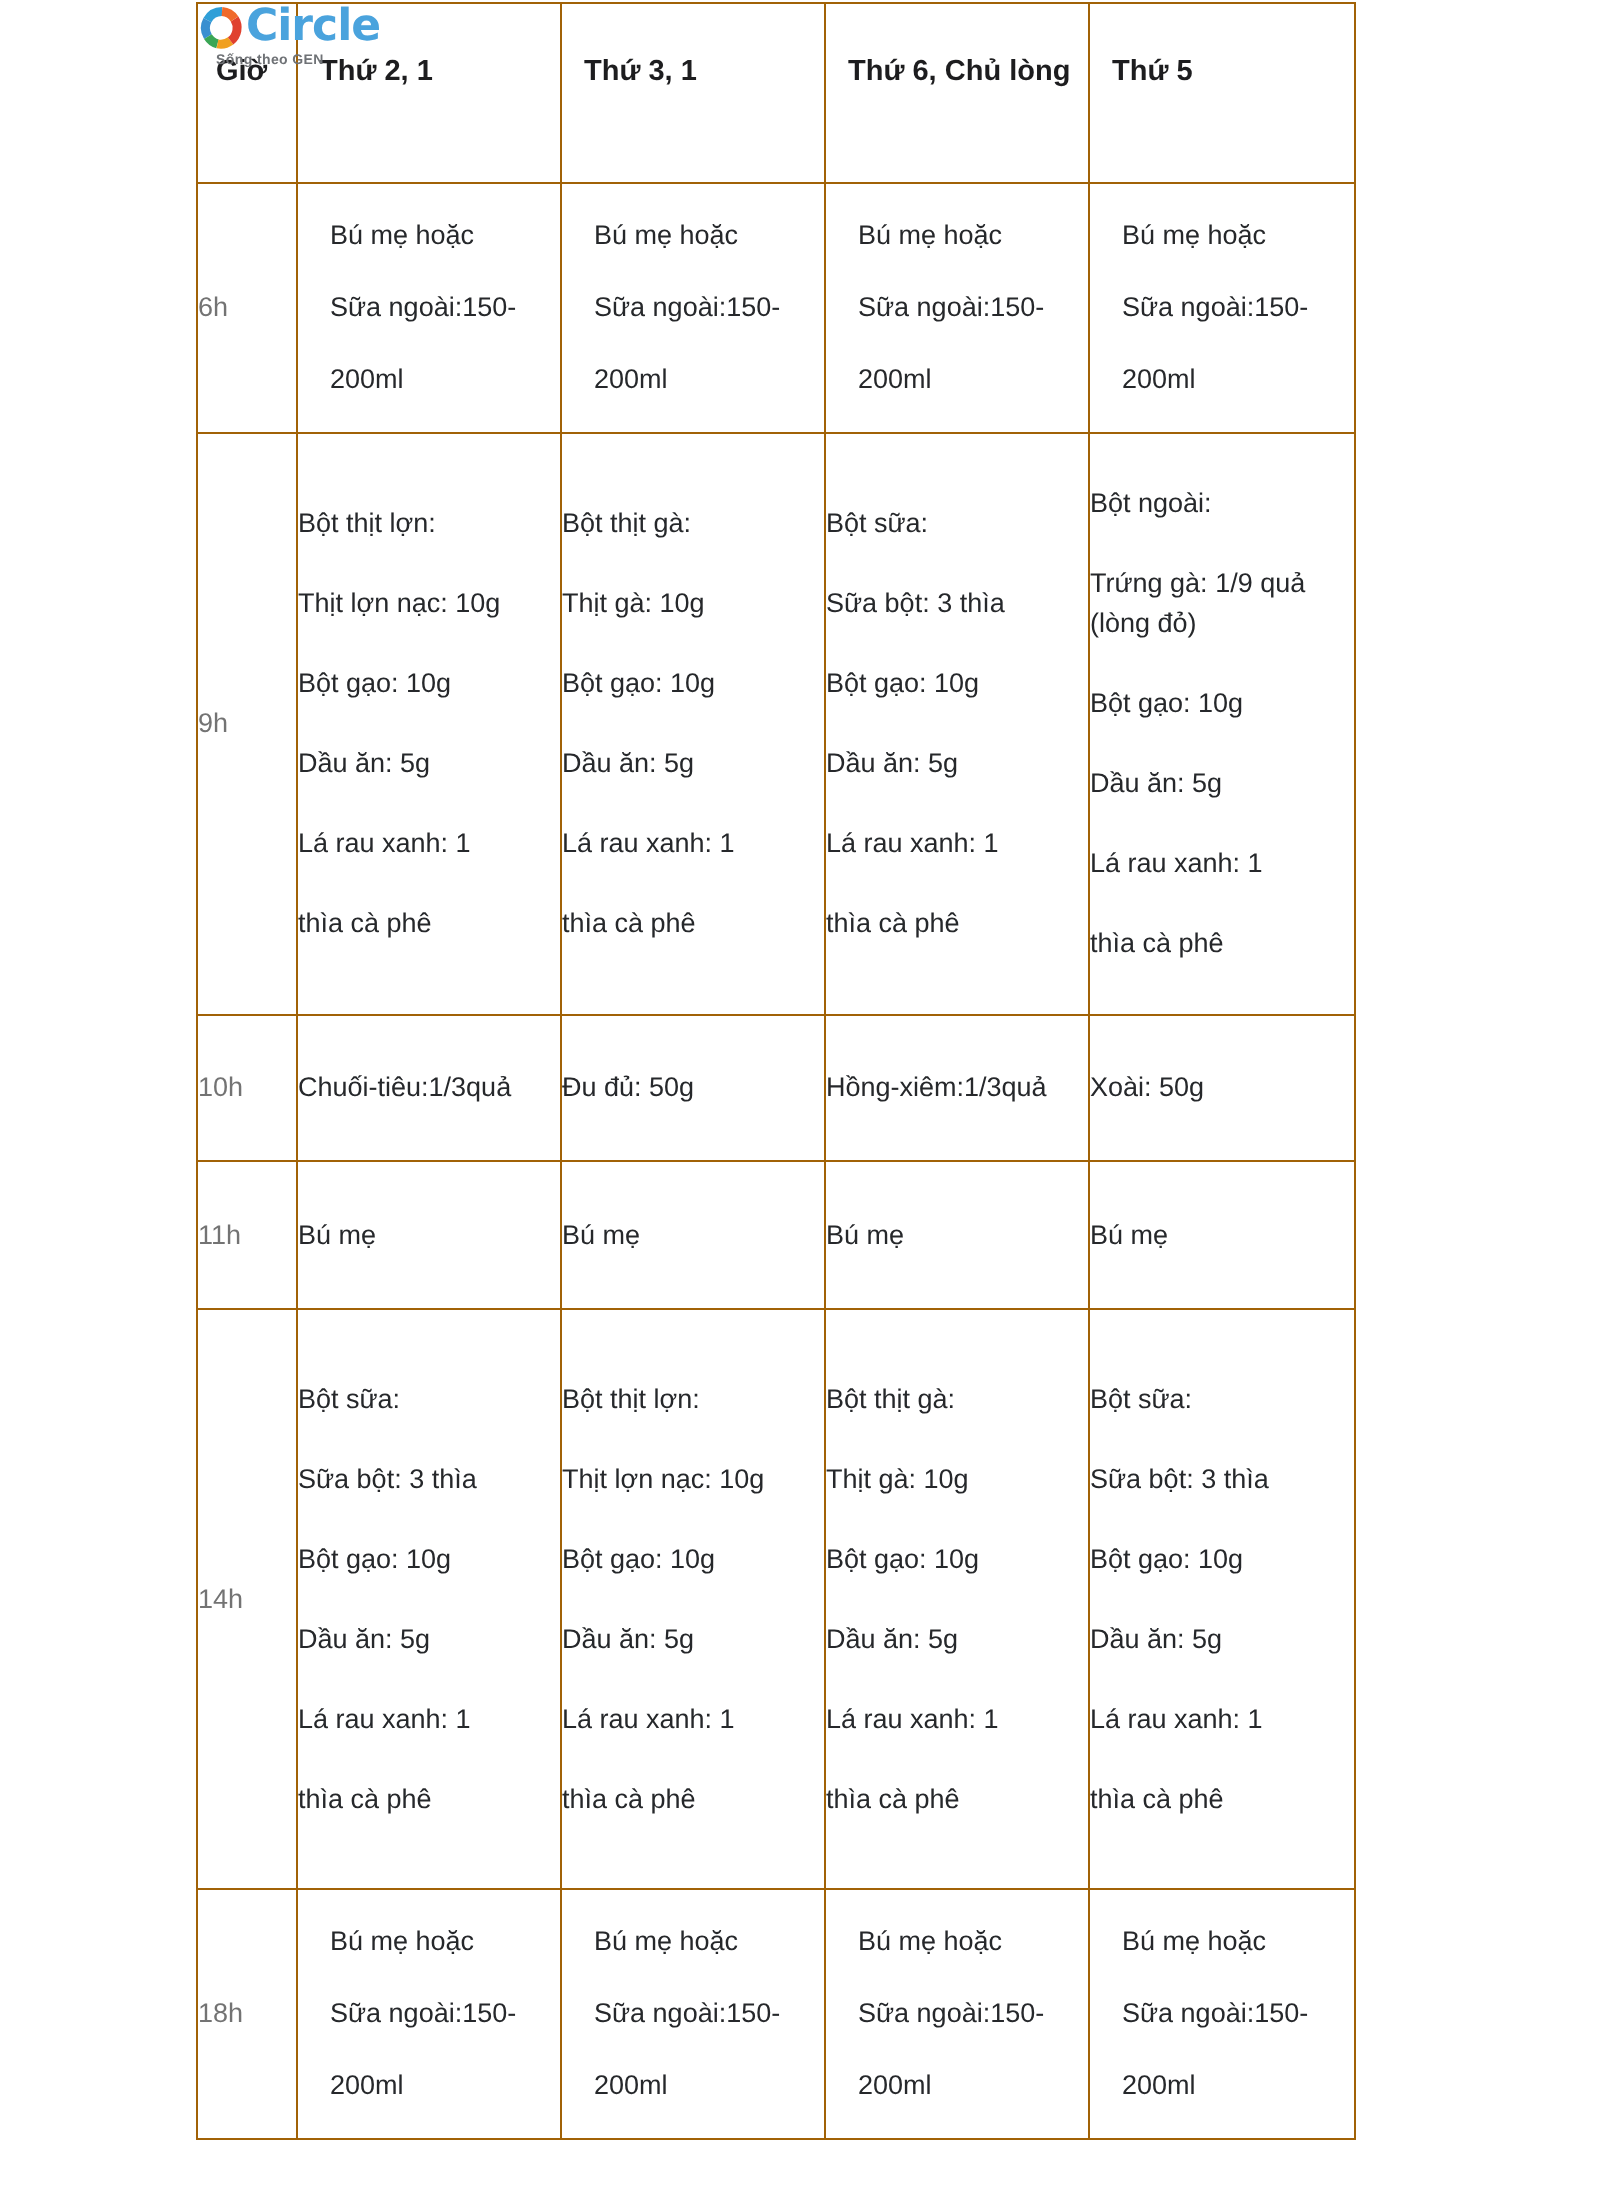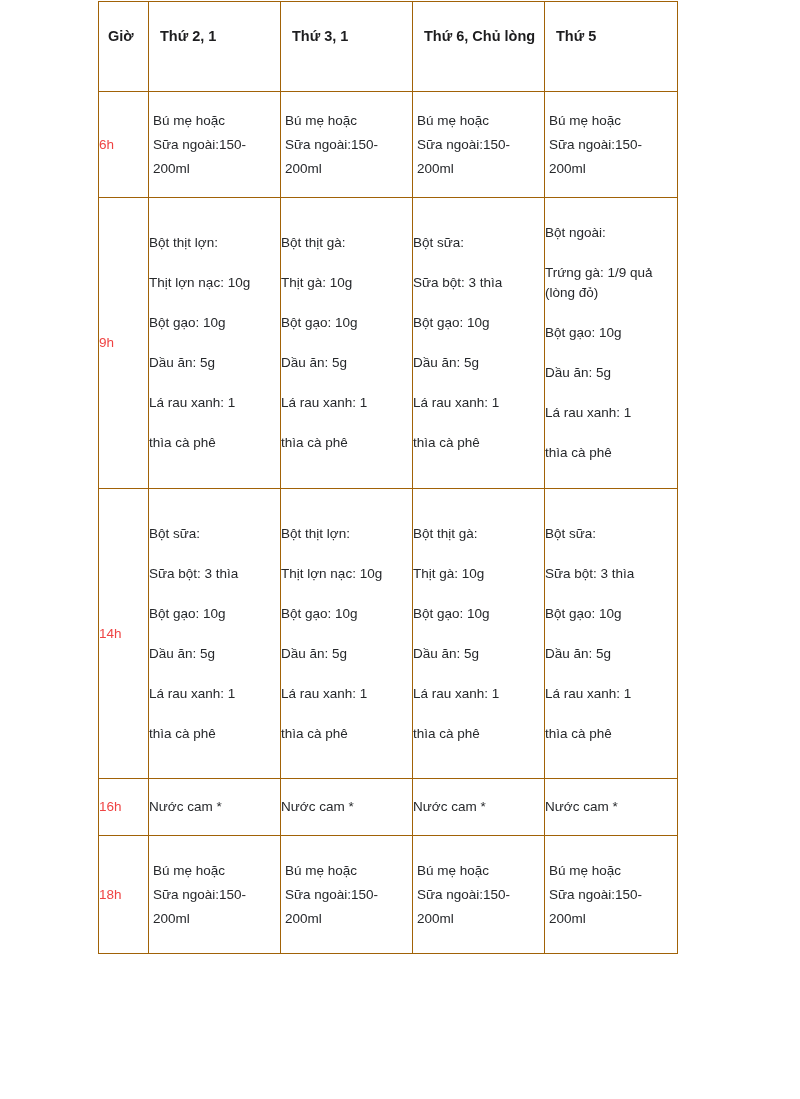--- a/index.html
+++ b/index.html
@@ -105,37 +105,37 @@
     padding-left: 9px;
   }
   th.hdr-cell-wrap .hdr-inner {
     padding-bottom: 20px;
   }
 
   
   td.hour {
     text-align: left;
     font-size: 13.5px;
-    color: #ef4444;
+    color: #737373;
     line-height: 18px;
     padding-left: 9px;
   }
 
   
   td.cell {
     padding: 0 8px 0 12px;
     font-size: 13.5px;
     color: #26282b;
   }
   td.cell p {
     margin: 0;
     line-height: 20px;
   }
   
-  td.cell.tight p { margin: 4px; }
+  td.cell.tight p { margin: 16px; }
   
   td.cell.spaced p { margin: 0 0 20px 0; }
   td.cell.spaced p:last-child { margin-bottom: 0; }
   td.cell.single p { margin: 0; }
 
   
   tr.r-6h td  { height: 105px; }
   tr.r-9h td  { height: 290px; }
   tr.r-10h td { height: 72px; }
   tr.r-11h td { height: 73px; }
@@ -145,20 +145,39 @@
 
   tr.r-6h td.cell, tr.r-18h td.cell { vertical-align: middle; }
   tr.r-9h td.cell, tr.r-14h td.cell { vertical-align: middle; }
   tr.r-10h td.cell, tr.r-11h td.cell, tr.r-16h td.cell { vertical-align: middle; }
 </style>
 </head>
 <body>
 
 <div id="page">
 
+  <div class="logo-wrap">
+    <div class="logo-row">
+      <span class="logo-mark">
+        <svg width="22" height="22" viewBox="0 0 44 44" aria-hidden="true">
+          <g fill="none" stroke-width="9" stroke-linecap="butt">
+            <path d="M22 5.5 A16.5 16.5 0 0 0 7.4 14.2" stroke="#2f9fd8"></path>
+            <path d="M7.4 14.2 A16.5 16.5 0 0 0 7.9 30.6" stroke="#3a8fd0"></path>
+            <path d="M7.9 30.6 A16.5 16.5 0 0 0 17.5 37.9" stroke="#3aa655"></path>
+            <path d="M17.5 37.9 A16.5 16.5 0 0 0 30.6 34.9" stroke="#f0a020"></path>
+            <path d="M30.6 34.9 A16.5 16.5 0 0 0 34.6 13.0" stroke="#e0412f"></path>
+            <path d="M34.6 13.0 A16.5 16.5 0 0 0 22 5.5" stroke="#f06a2a"></path>
+          </g>
+          <circle cx="22" cy="22" r="8.5" fill="#ffffff"></circle>
+        </svg>
+      </span>
+      <span class="logo-word">Circle</span>
+    </div>
+    <div class="logo-tag">Sống theo GEN</div>
+  </div>
 
   <div class="table-box">
     <table class="schedule">
       <colgroup>
         <col class="c-hour">
           <col class="c-day">
           <col class="c-day">
           <col class="c-day">
           <col class="c-day4">
       </colgroup>
@@ -233,20 +252,50 @@
             </td>
             <td class="cell spaced">
               <p>Bột ngoài:</p>
               <p>Trứng gà: 1/9 quả (lòng đỏ)</p>
               <p>Bột gạo: 10g</p>
               <p>Dầu ăn: 5g</p>
               <p>Lá rau xanh: 1</p>
               <p>thìa cà phê</p>
             </td>
           </tr>
+          <tr class="r-10h">
+            <td class="hour">10h</td>
+            <td class="cell single">
+              <p>Chuối-tiêu:1/3quả</p>
+            </td>
+            <td class="cell single">
+              <p>Đu đủ: 50g</p>
+            </td>
+            <td class="cell single">
+              <p>Hồng-xiêm:1/3quả</p>
+            </td>
+            <td class="cell single">
+              <p>Xoài: 50g</p>
+            </td>
+          </tr>
+          <tr class="r-11h">
+            <td class="hour">11h</td>
+            <td class="cell single">
+              <p>Bú mẹ</p>
+            </td>
+            <td class="cell single">
+              <p>Bú mẹ</p>
+            </td>
+            <td class="cell single">
+              <p>Bú mẹ</p>
+            </td>
+            <td class="cell single">
+              <p>Bú mẹ</p>
+            </td>
+          </tr>
           <tr class="r-14h">
             <td class="hour">14h</td>
             <td class="cell spaced">
               <p>Bột sữa:</p>
               <p>Sữa bột: 3 thìa</p>
               <p>Bột gạo: 10g</p>
               <p>Dầu ăn: 5g</p>
               <p>Lá rau xanh: 1</p>
               <p>thìa cà phê</p>
             </td>
@@ -266,35 +315,20 @@
               <p>Lá rau xanh: 1</p>
               <p>thìa cà phê</p>
             </td>
             <td class="cell spaced">
               <p>Bột sữa:</p>
               <p>Sữa bột: 3 thìa</p>
               <p>Bột gạo: 10g</p>
               <p>Dầu ăn: 5g</p>
               <p>Lá rau xanh: 1</p>
               <p>thìa cà phê</p>
-            </td>
-          </tr>
-          <tr class="r-16h">
-            <td class="hour">16h</td>
-            <td class="cell single">
-              <p>Nước cam *</p>
-            </td>
-            <td class="cell single">
-              <p>Nước cam *</p>
-            </td>
-            <td class="cell single">
-              <p>Nước cam *</p>
-            </td>
-            <td class="cell single">
-              <p>Nước cam *</p>
             </td>
           </tr>
           <tr class="r-18h">
             <td class="hour">18h</td>
             <td class="cell tight">
               <p>Bú mẹ hoặc</p>
               <p>Sữa ngoài:150-</p>
               <p>200ml</p>
             </td>
             <td class="cell tight">

